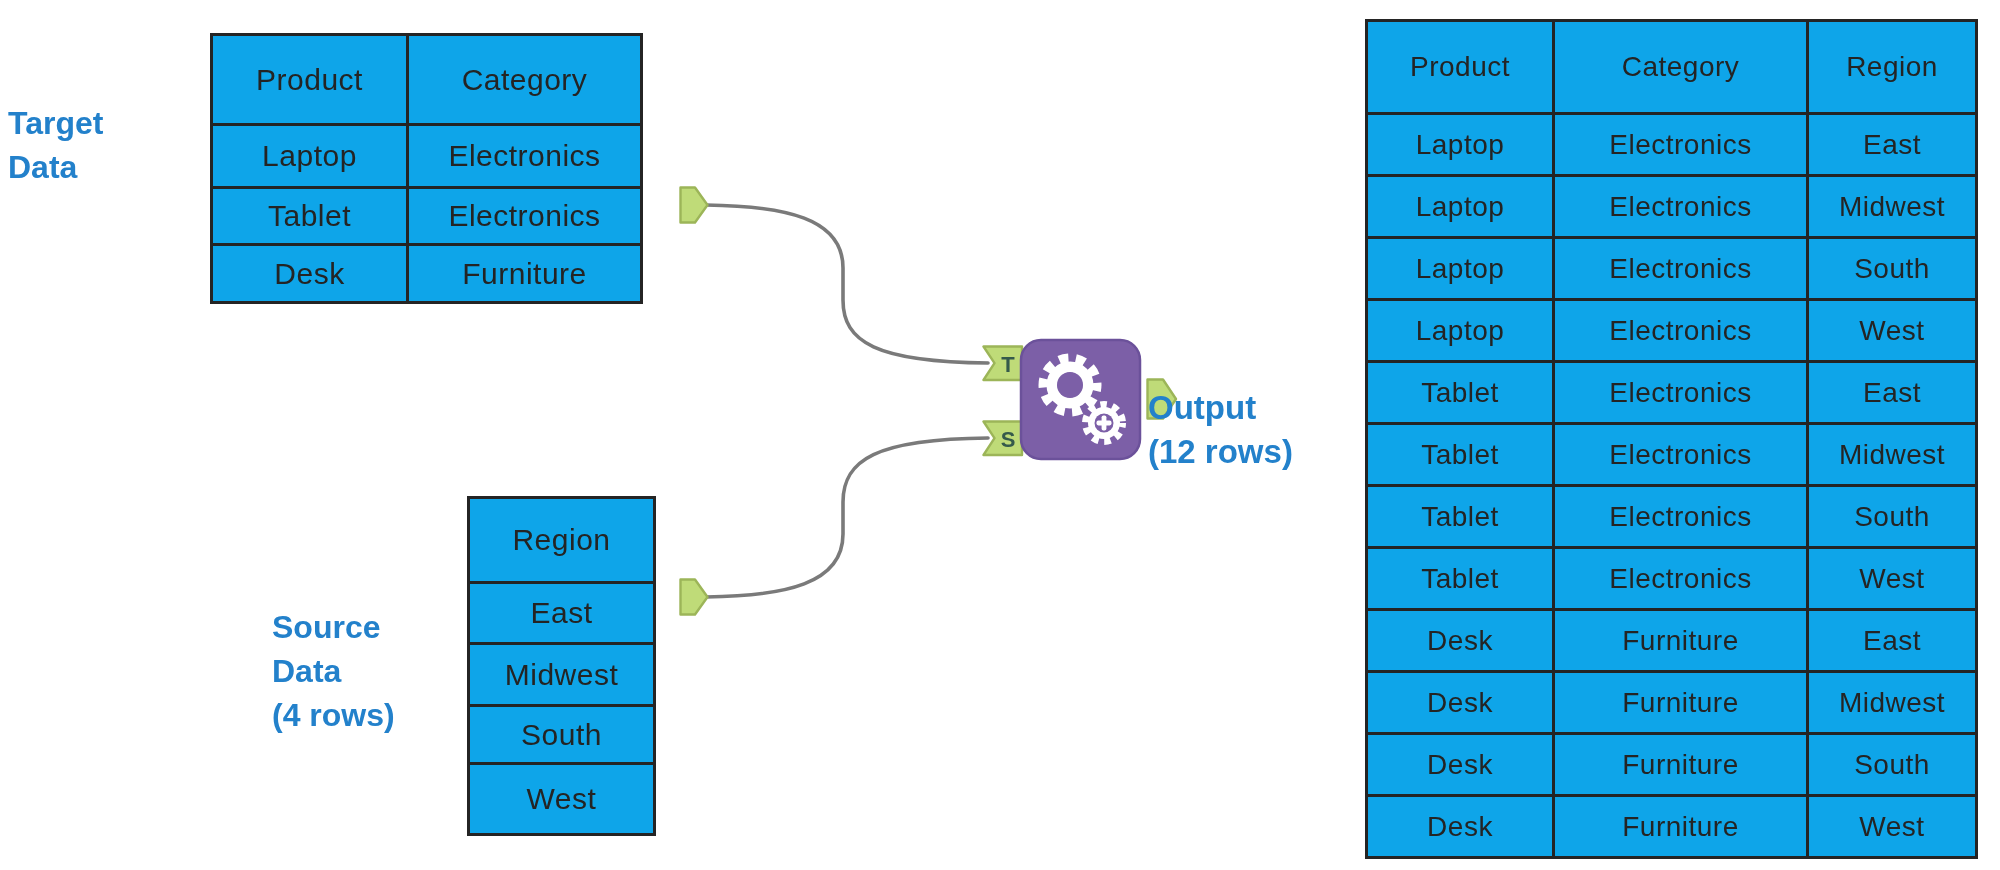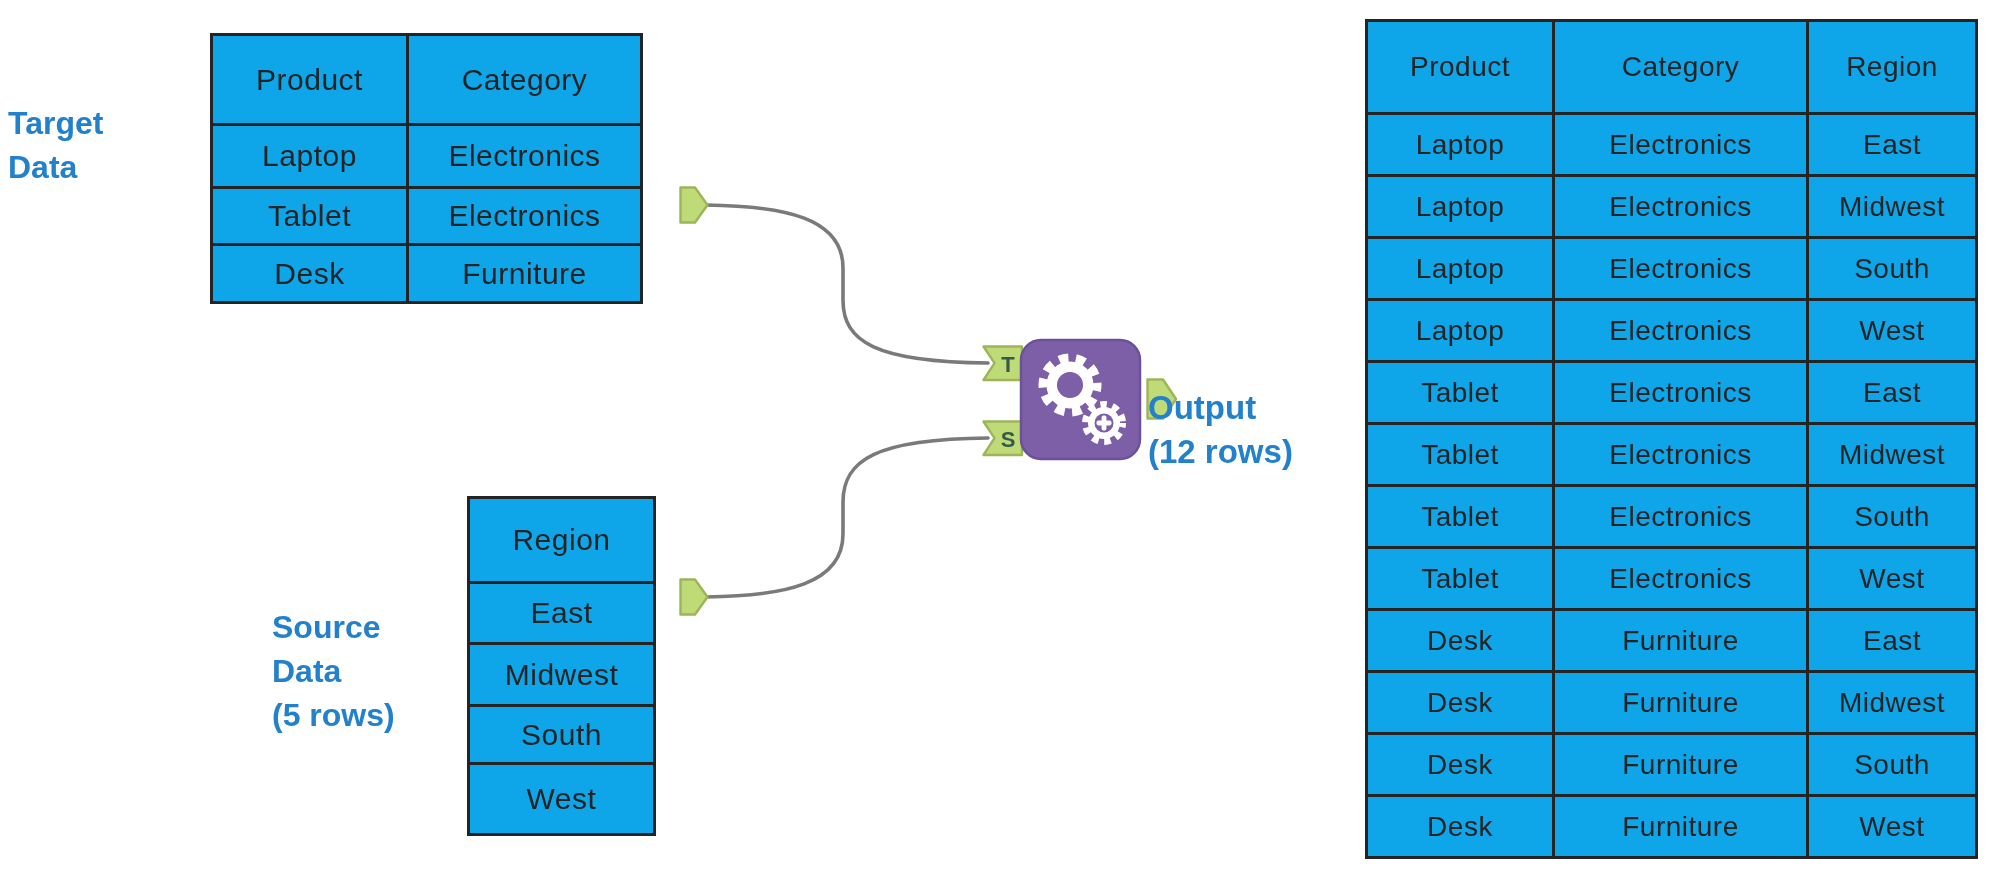--- a/index.html
+++ b/index.html
@@ -89,21 +89,21 @@
       <div class="cell">Electronics</div>
       <div class="cell">Tablet</div>
       <div class="cell">Electronics</div>
       <div class="cell">Desk</div>
       <div class="cell">Furniture</div>
     </div>
 
   <div class="note" id="source-note">
     <div>Source</div>
     <div>Data</div>
-    <div>(5 rows)</div>
+    <div>(4 rows)</div>
   </div>
   <div class="tbl cols1" id="source-table">
       <div class="cell">Region</div>
       <div class="cell">East</div>
       <div class="cell">Midwest</div>
       <div class="cell">South</div>
       <div class="cell">West</div>
     </div>
 
   <svg class="abs" style="left:679px;top:186px;" width="30" height="38">

